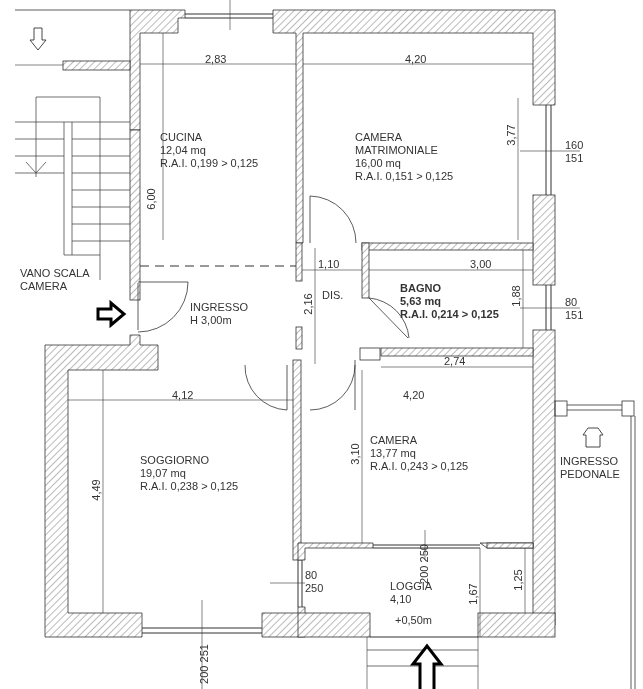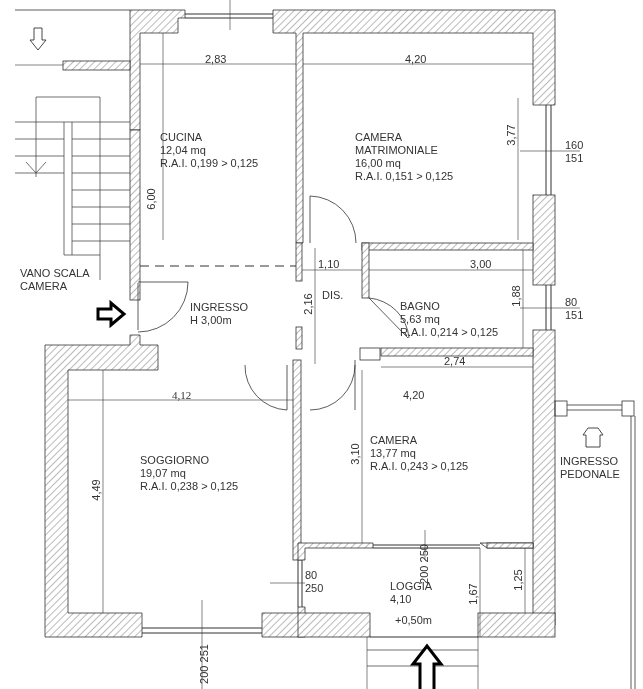--- a/index.html
+++ b/index.html
@@ -185,21 +185,21 @@
 
 <div class="lbl" style="left:190px;top:301px;width:80px;">
   <span>INGRESSO</span>
   <span>H 3,00m</span>
 </div>
 
 <div class="lbl" style="left:322px;top:289px;width:40px;">
   <span>DIS.</span>
 </div>
 
-<div class="lbl" style="left:400px;top:300px;width:115px;">
+<div class="lbl" style="left:400px;top:282px;width:115px;font-weight:bold;">
   <span>BAGNO</span>
   <span>5,63 mq</span>
   <span>R.A.I. 0,214 &gt; 0,125</span>
 </div>
 
 <div class="lbl" style="left:140px;top:454px;width:120px;">
   <span>SOGGIORNO</span>
   <span>19,07 mq</span>
   <span>R.A.I. 0,238 &gt; 0,125</span>
 </div>
@@ -224,21 +224,21 @@
 <div class="lbl" style="left:560px;top:455px;width:70px;">
   <span>INGRESSO</span>
   <span>PEDONALE</span>
 </div>
 
 <div class="dim" style="left:205px;top:53px;">2,83</div>
 <div class="dim" style="left:405px;top:53px;">4,20</div>
 <div class="dim" style="left:318px;top:258px;">1,10</div>
 <div class="dim" style="left:438px;top:258px;margin-left:32px;">3,00</div>
 <div class="dim" style="left:444px;top:355px;">2,74</div>
-<div class="dim" style="left:172px;top:389px;font-family:Liberation Serif, serif;">4,12</div>
+<div class="dim" style="left:172px;top:389px;">4,12</div>
 <div class="dim" style="left:403px;top:389px;">4,20</div>
 
 <div class="vdim" style="left:140px;top:193px;">6,00</div>
 <div class="vdim" style="left:500px;top:129px;">3,77</div>
 <div class="vdim" style="left:297px;top:298px;">2,16</div>
 <div class="vdim" style="left:505px;top:290px;">1,88</div>
 <div class="vdim" style="left:85px;top:484px;">4,49</div>
 <div class="vdim" style="left:344px;top:448px;">3,10</div>
 <div class="vdim" style="left:462px;top:588px;">1,67</div>
 <div class="vdim" style="left:507px;top:574px;">1,25</div>

